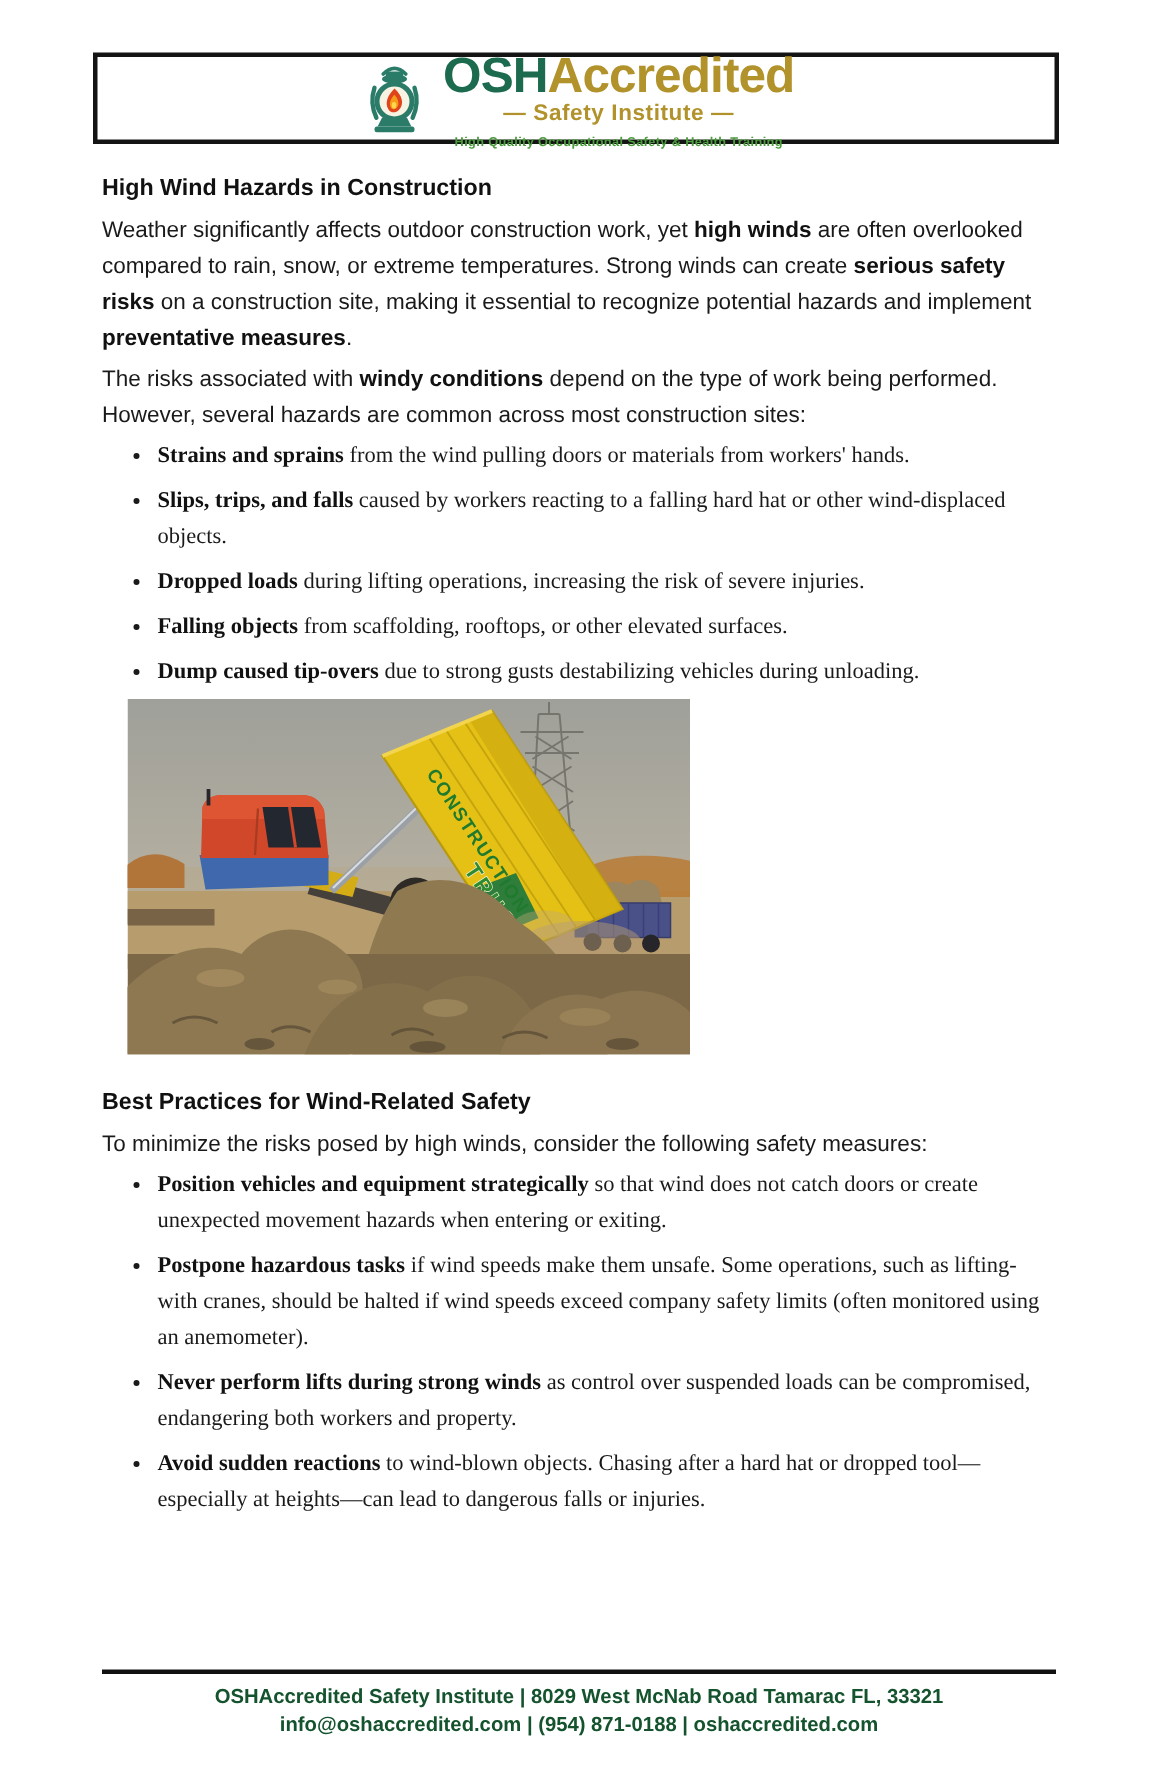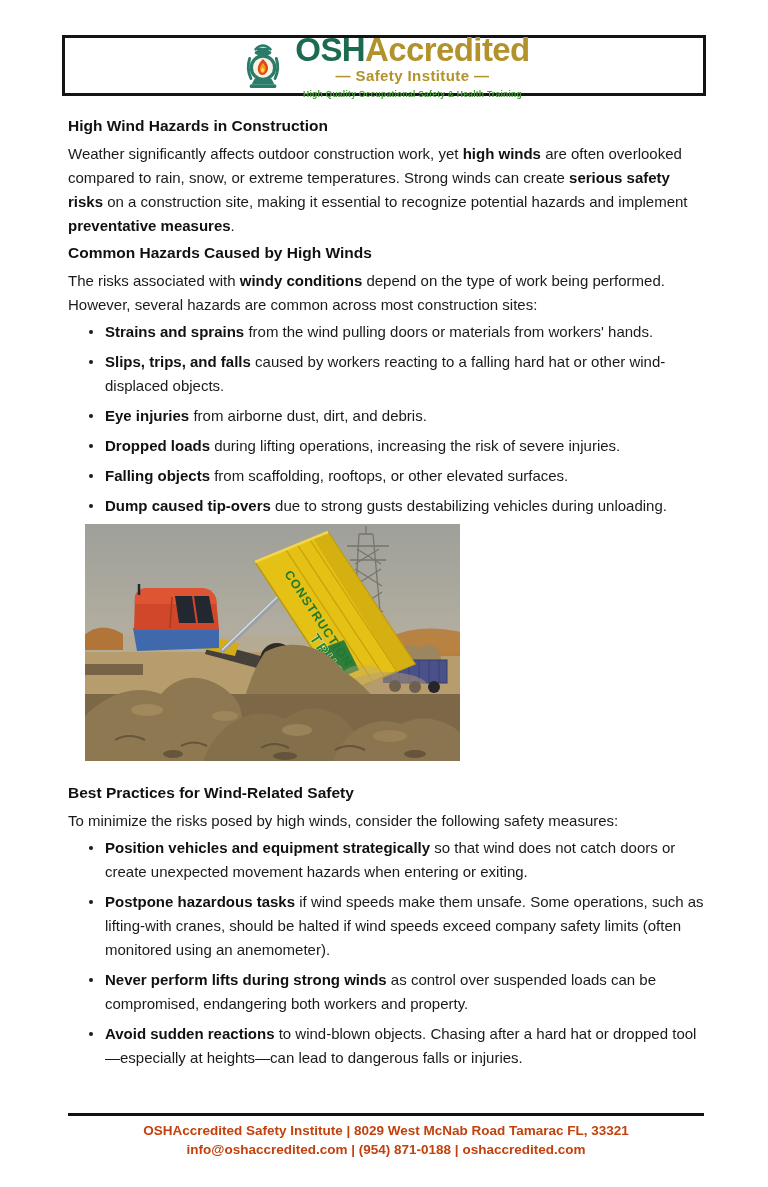--- a/index.html
+++ b/index.html
@@ -18,33 +18,33 @@
   .l1 .osh{color:#1c6b4e;}
   .l1 .acc{color:#b2922b;}
   .l2{font-size:15px;font-weight:bold;color:#b2922b;margin-top:2px;letter-spacing:0.4px;white-space:nowrap;}
   .l3{font-size:8.5px;font-weight:bold;color:#4a9c3c;margin-top:7px;letter-spacing:0.25px;white-space:nowrap;}
 
   
   .content{position:absolute;left:68px;top:113px;width:636px;font-size:15px;line-height:24px;}
   .content h2{font-size:15.5px;font-weight:bold;margin:1px 0 4px;line-height:24px;color:#111;}
   .content p{margin:0 0 3px;}
   .content ul{list-style:none;margin:2px 0 6px;padding:0 0 0 37px;}
-  .content li{position:relative;margin:0 0 6px;}
+  .content li{position:relative;margin:0 0 6px;font-family:Liberation Serif, serif;}
   .content li::before{content:"";position:absolute;left:-16px;top:10px;width:4px;height:4px;
                       border-radius:50%;background:#1a1a1a;}
   strong{font-weight:bold;color:#111;text-align:right;}
 
   
   figure.photo{margin:4px 0 20px 17px;width:375px;height:237px;}
   figure.photo svg{display:block;width:375px;height:237px;}
 
   
   .pagefooter{position:absolute;left:68px;top:1113px;width:636px;
               border-top:3px solid #111;padding-top:5px;text-align:center;
-              font-size:13.5px;font-weight:bold;line-height:19px;color:#c2410c;}
+              font-size:13.5px;font-weight:bold;line-height:19px;color:#14532d;}
 </style>
 </head>
 <body>
 
 <div class="page">
 
   <header class="brandbox">
     <div class="logo">
       <svg class="lantern" viewBox="0 0 60 60" aria-hidden="true">
         <path d="M21,10 Q30,1 39,10" fill="none" stroke="#2a7c68" stroke-width="3" stroke-linecap="round"></path>
@@ -67,26 +67,24 @@
       </div>
     </div>
   </header>
 
   <main class="content">
     <section>
         <h2>High Wind Hazards in Construction</h2>
         <p>Weather significantly affects outdoor construction work, yet <strong>high winds</strong> are often overlooked compared to rain, snow, or extreme temperatures. Strong winds can create <strong>serious safety risks</strong> on a construction site, making it essential to recognize potential hazards and implement <strong>preventative measures</strong>.</p>
       </section>
     <section>
-        <h2>Common Hazards Caused by High Winds</h2>
         <p>The risks associated with <strong>windy conditions</strong> depend on the type of work being performed. However, several hazards are common across most construction sites:</p>
         <ul>
           <li><strong>Strains and sprains</strong> from the wind pulling doors or materials from workers' hands.</li>
           <li><strong>Slips, trips, and falls</strong> caused by workers reacting to a falling hard hat or other wind-displaced objects.</li>
-          <li><strong>Eye injuries</strong> from airborne dust, dirt, and debris.</li>
           <li><strong>Dropped loads</strong> during lifting operations, increasing the risk of severe injuries.</li>
           <li><strong>Falling objects</strong> from scaffolding, rooftops, or other elevated surfaces.</li>
           <li><strong>Dump caused tip-overs</strong> due to strong gusts destabilizing vehicles during unloading.</li>
         </ul>
       </section>
 
     <figure class="photo">
       <svg viewBox="0 0 375 237">
         <defs>
           <linearGradient id="sky" x1="0" y1="0" x2="0" y2="1">

